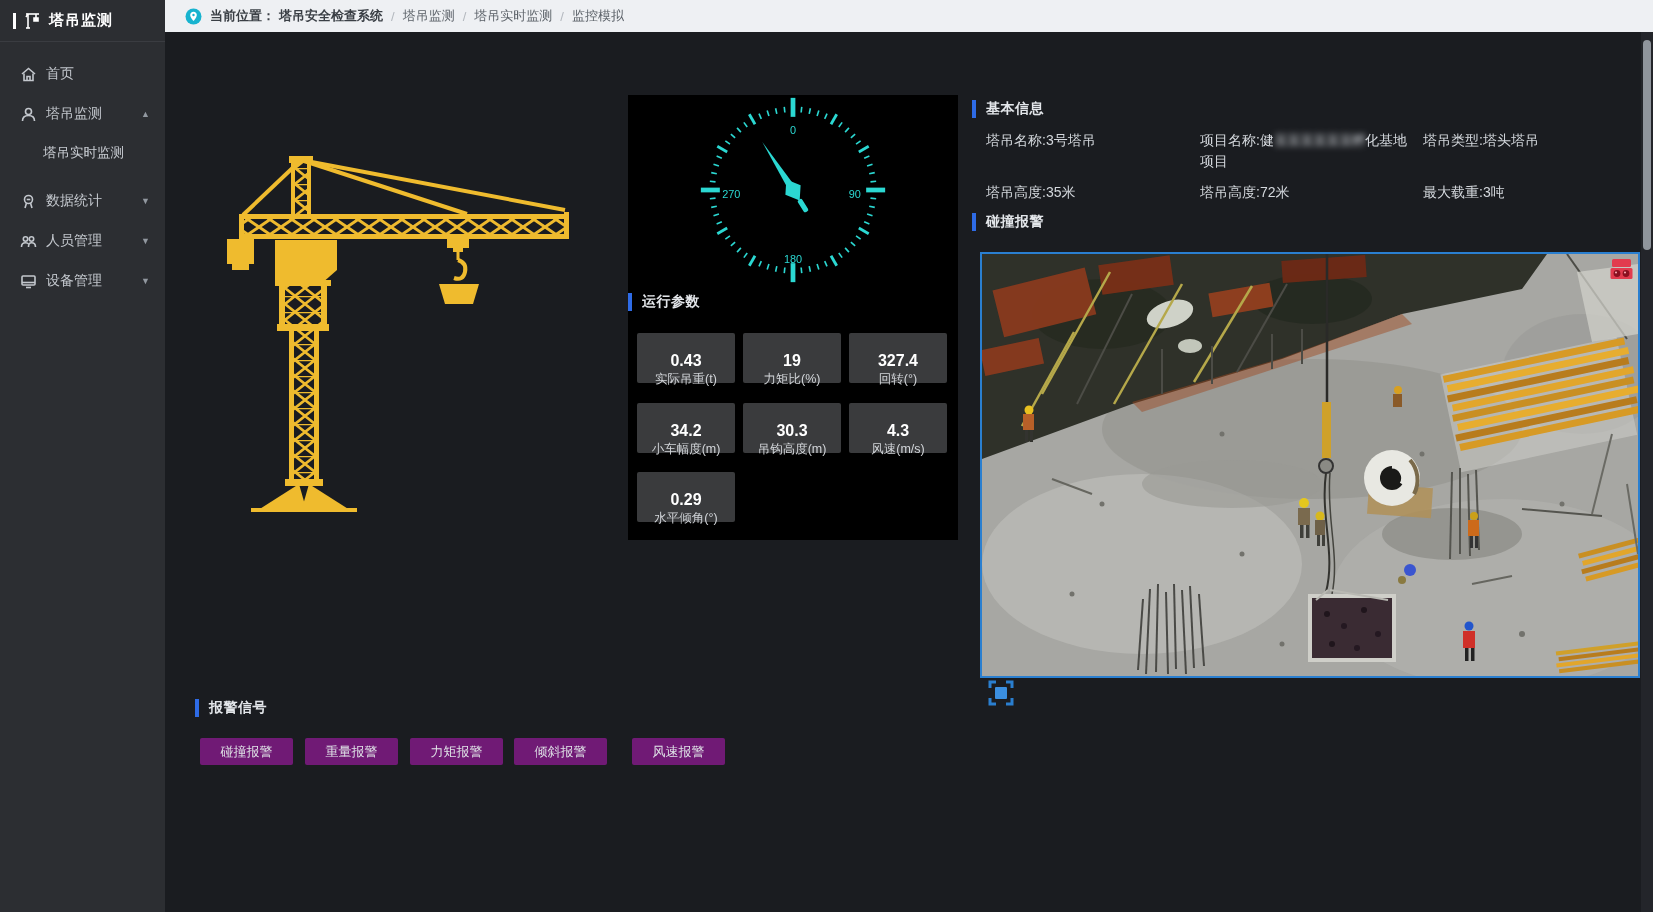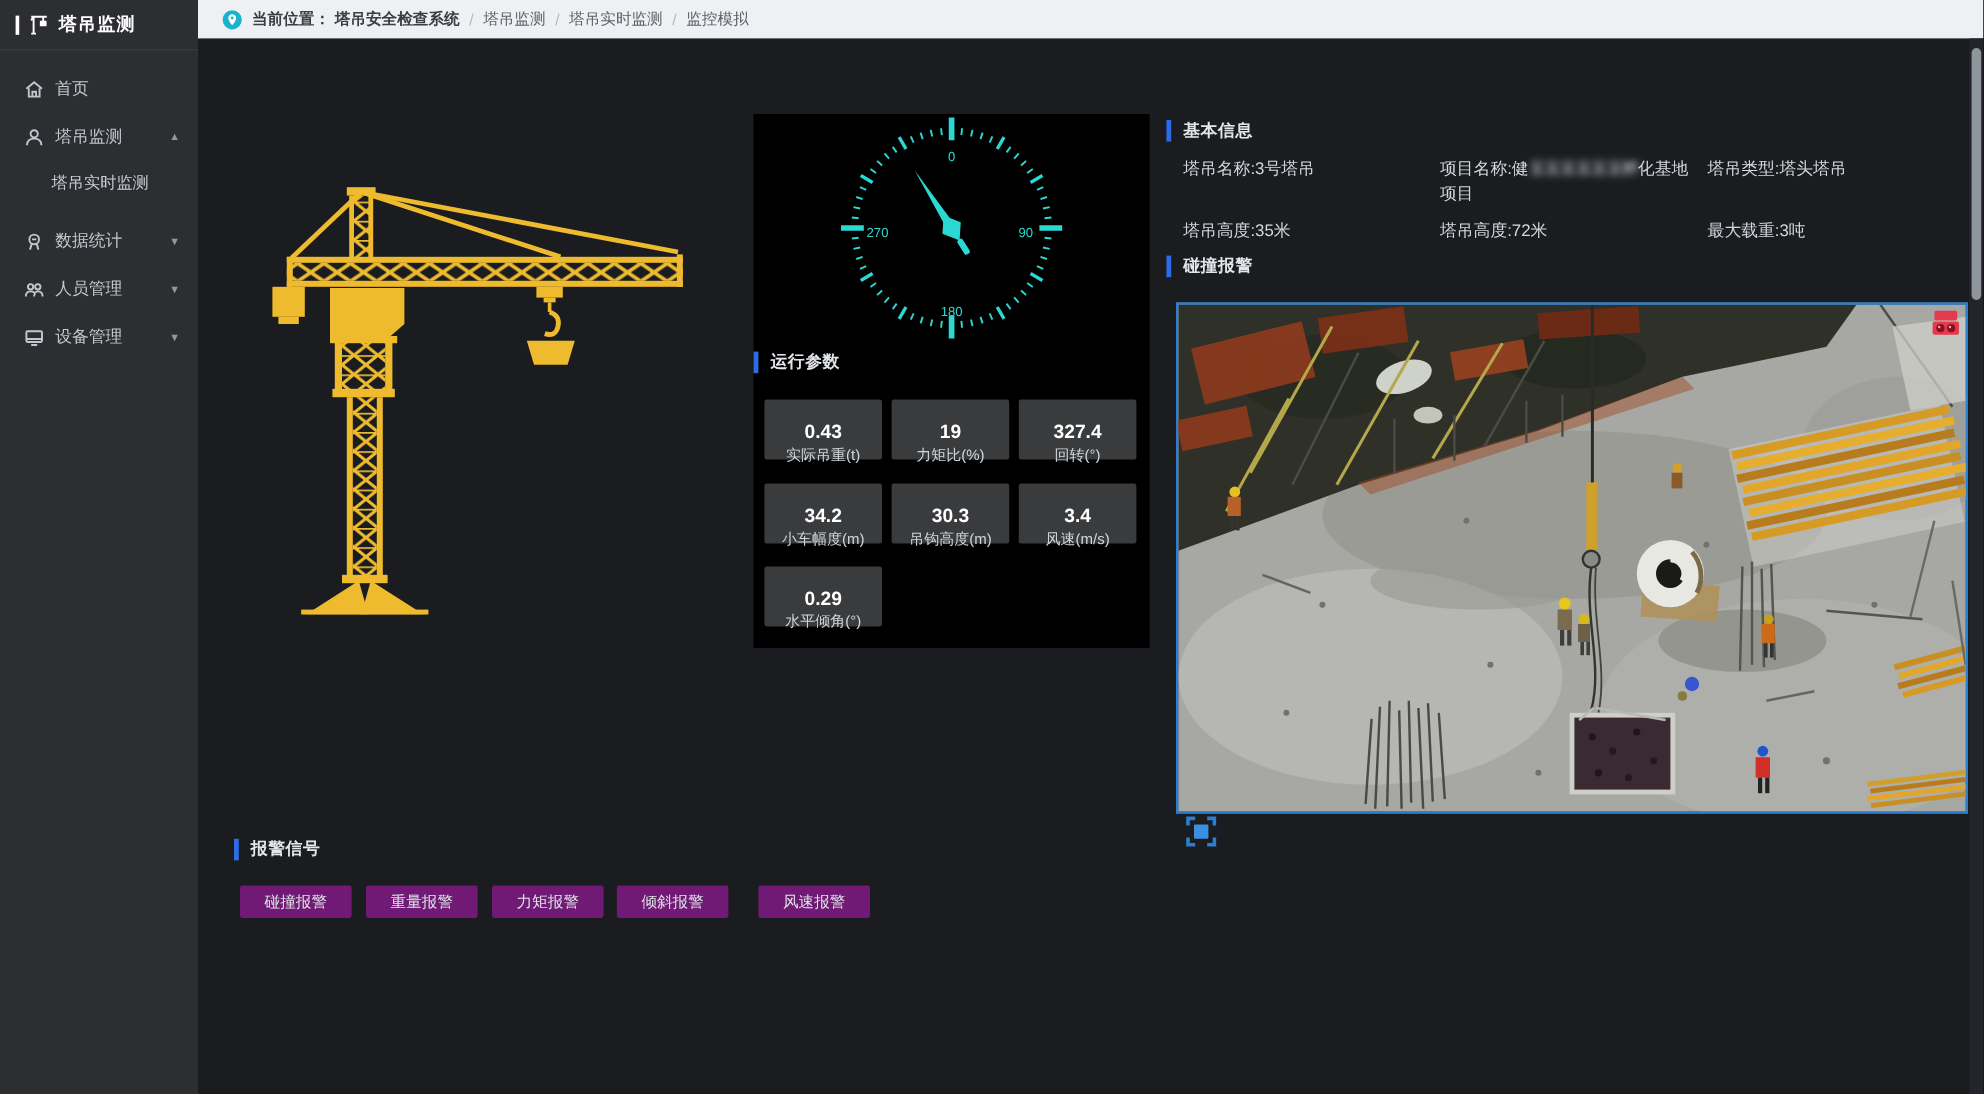--- a/index.html
+++ b/index.html
@@ -308,21 +308,21 @@
     </div>
     <div class="param-card" style="left:9px;  top:308px;">
       <div class="param-value">34.2</div>
       <div class="param-label">小车幅度(m)</div>
     </div>
     <div class="param-card" style="left:115px; top:308px;">
       <div class="param-value">30.3</div>
       <div class="param-label">吊钩高度(m)</div>
     </div>
     <div class="param-card" style="left:221px; top:308px;">
-      <div class="param-value">3.4</div>
+      <div class="param-value">4.3</div>
       <div class="param-label">风速(m/s)</div>
     </div>
     <div class="param-card" style="left:9px;  top:377px;">
       <div class="param-value">0.29</div>
       <div class="param-label">水平倾角(°)</div>
     </div>
   </div>
 
   <div class="sec-title" style="left:972px; top:100px;">
     <div class="sec-bar"></div>

